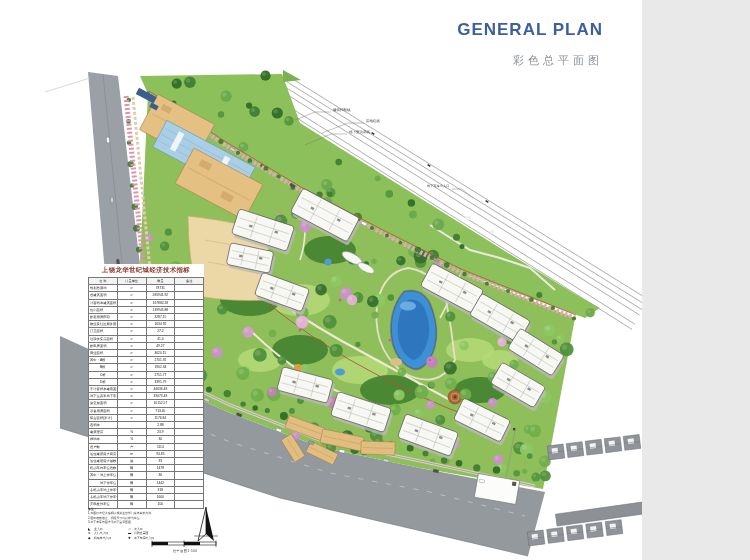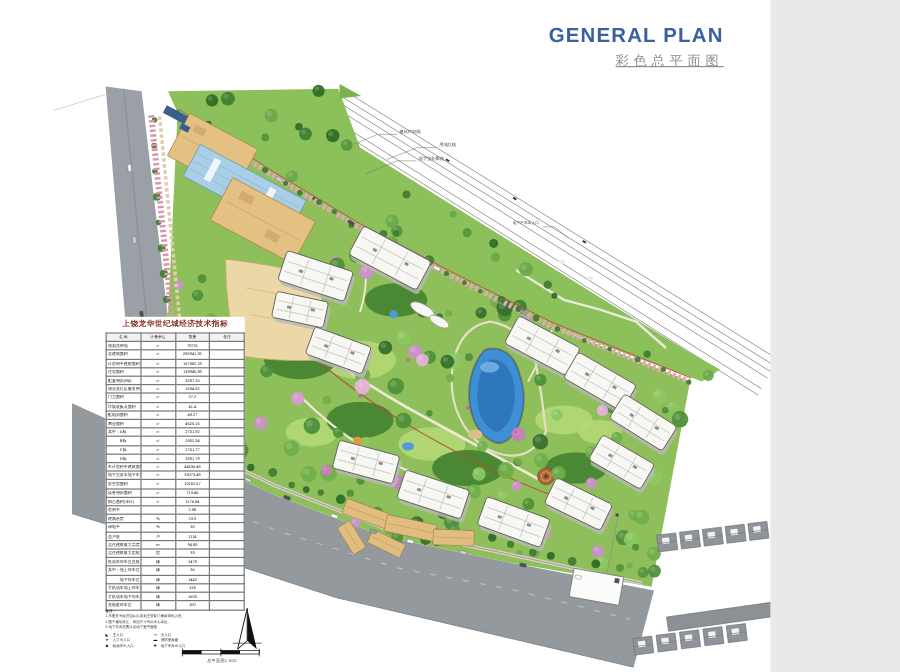--- a/index.html
+++ b/index.html
@@ -3,21 +3,21 @@
 <meta charset="utf-8">
 <style>
   html,body{margin:0;padding:0;background:#e9e9e9;}
   .sheet{position:relative;width:642px;height:560px;background:#ffffff;overflow:hidden;
          font-family:"Liberation Sans",sans-serif;}
   svg text{font-family:"Liberation Sans",sans-serif;}
 
   
   .title-block{position:absolute;top:20px;right:39px;text-align:right;z-index:30;}
   .title-en{font-size:17px;font-weight:bold;color:#3c5fa0;letter-spacing:1px;}
-  .title-cn{font-size:11px;color:#8a9097;letter-spacing:4px;margin-top:3px;text-decoration:underline;}
+  .title-cn{font-size:11px;color:#8a9097;letter-spacing:4px;margin-top:13px;}
   .right-rule{position:absolute;left:721px;top:8px;width:1px;height:544px;background:#a3b4c9;z-index:29;}
 
   
   .tech-block{position:absolute;left:88px;top:264px;width:116px;z-index:25;background:#ffffff;}
   .tech-title{font-size:6.4px;font-weight:bold;color:#8a3428;letter-spacing:.4px;text-align:center;
               padding:2px 0 2px 0;white-space:nowrap;}
   table.tech{border-collapse:collapse;width:116px;table-layout:fixed;background:#fff;}
   table.tech th,table.tech td{border:0.5px solid #777;font-size:3.3px;line-height:6.2px;height:6.2px;
               padding:0 1px;overflow:hidden;white-space:nowrap;color:#222;font-weight:normal;}
   table.tech th{background:#f2f2f2;text-align:center;font-size:3.2px;}

